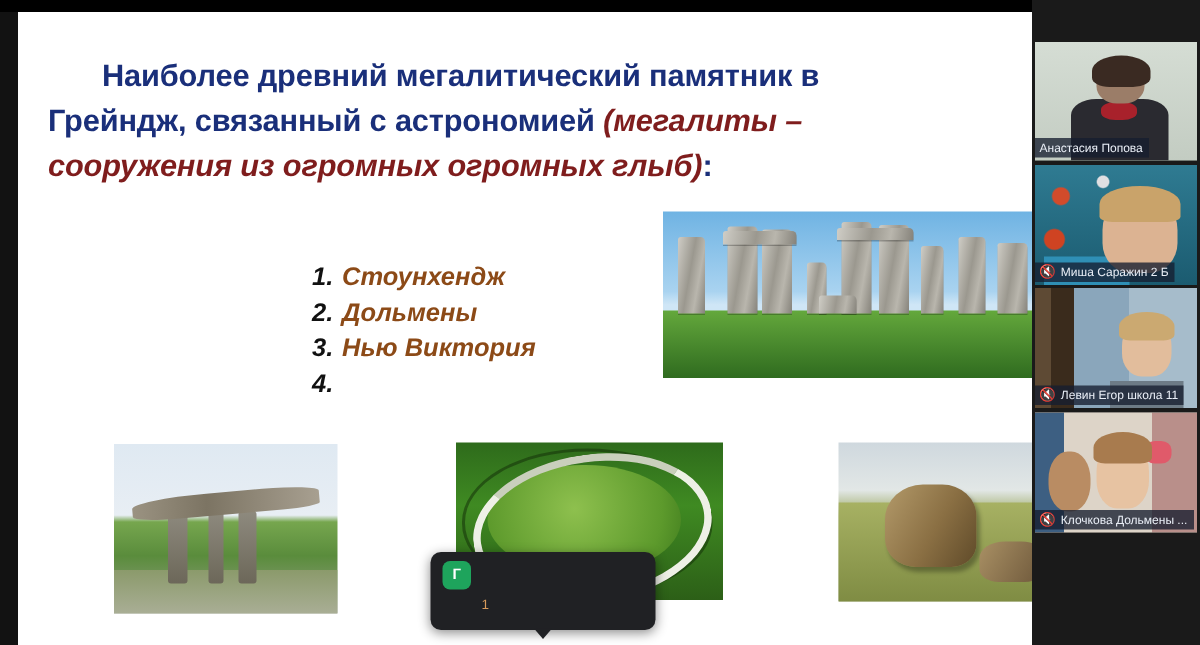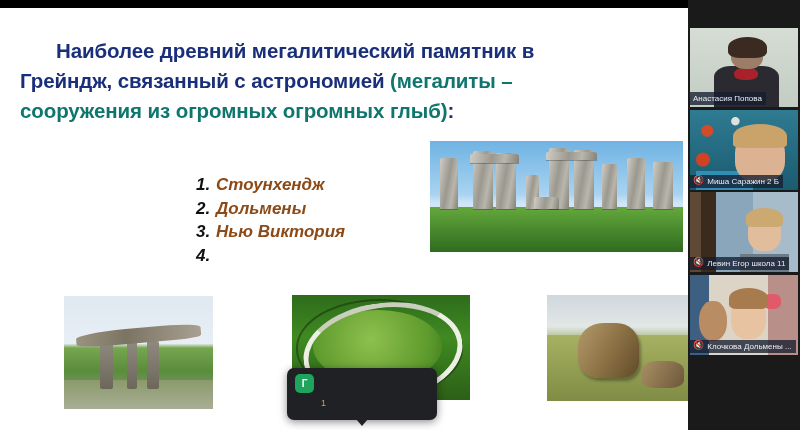--- a/index.html
+++ b/index.html
@@ -8,32 +8,32 @@
     background:#000;
     font-family:"Liberation Sans","DejaVu Sans",sans-serif;
   }
   #app{position:relative;width:800px;height:430px;overflow:hidden;background:#121212;}
 
   
   .topbar{position:absolute;left:0;top:0;width:800px;height:8px;background:#000;}
 
   
   .slide{
-    position:absolute;left:0;top:8px;width:696px;height:422px;
+    position:absolute;left:12px;top:8px;width:696px;height:422px;
     background:#ffffff;
   }
 
   
   .heading{
     position:absolute;left:20px;top:28px;width:660px;
     font-size:20.5px;font-weight:bold;line-height:30px;
     color:#1a2f7a;text-align:left;letter-spacing:-0.1px;
   }
   .heading .ind{display:inline-block;width:36px;}
-  .heading .em{color:#0f766e;}
+  .heading .em{color:#7f1d1d;font-style:italic;}
   .heading .em-dark{color:#1a2f7a;font-style:normal;}
 
   
   .list{position:absolute;left:196px;top:165px;width:420px;}
   .list-row{display:flex;align-items:baseline;font-size:17px;line-height:23.5px;white-space:nowrap;}
   .list-num{color:#111;font-weight:bold;font-style:italic;width:20px;flex:none;}
   .list-txt{color:#8c4a17;font-weight:bold;font-style:italic;}
 
   
   .photo{position:absolute;overflow:hidden;background:#b8c6d0;}
@@ -75,21 +75,21 @@
     background:linear-gradient(120deg,#b39a6a,#8a6f43 55%,#5f4a29);
     border-radius:42% 38% 28% 34%;box-shadow:2px 3px 3px rgba(0,0,0,.3);}
   .ph-kon .rock2{position:absolute;left:66%;top:62%;width:30%;height:26%;
     background:linear-gradient(120deg,#a99064,#6d573a);border-radius:40% 35% 30% 30%;}
 
   
   .sidebar{position:absolute;left:688px;top:0;width:112px;height:430px;background:#1a1a1a;}
   .tile{position:absolute;left:2px;width:108px;overflow:hidden;background:#2b2b2b;}
   .tile .label{
     position:absolute;left:0;bottom:2px;max-width:100%;
-    display:flex;gap:3px;
+    display:flex;align-items:center;gap:3px;
     background:rgba(22,30,48,.78);color:#e9eef6;
     font-size:8px;line-height:11px;padding:1px 4px 1px 3px;white-space:nowrap;
     overflow:hidden;text-overflow:ellipsis;
   }
   .mic{color:#e8453c;font-size:9px;line-height:9px;flex:none;}
 
   
   .t1{top:28px;height:79px;background:linear-gradient(#cfd8cf,#bfcabd 60%,#9aa79b);}
   .t1 .wall{position:absolute;inset:0;background:
       linear-gradient(#d5ddd4,#c3ccc2);}

